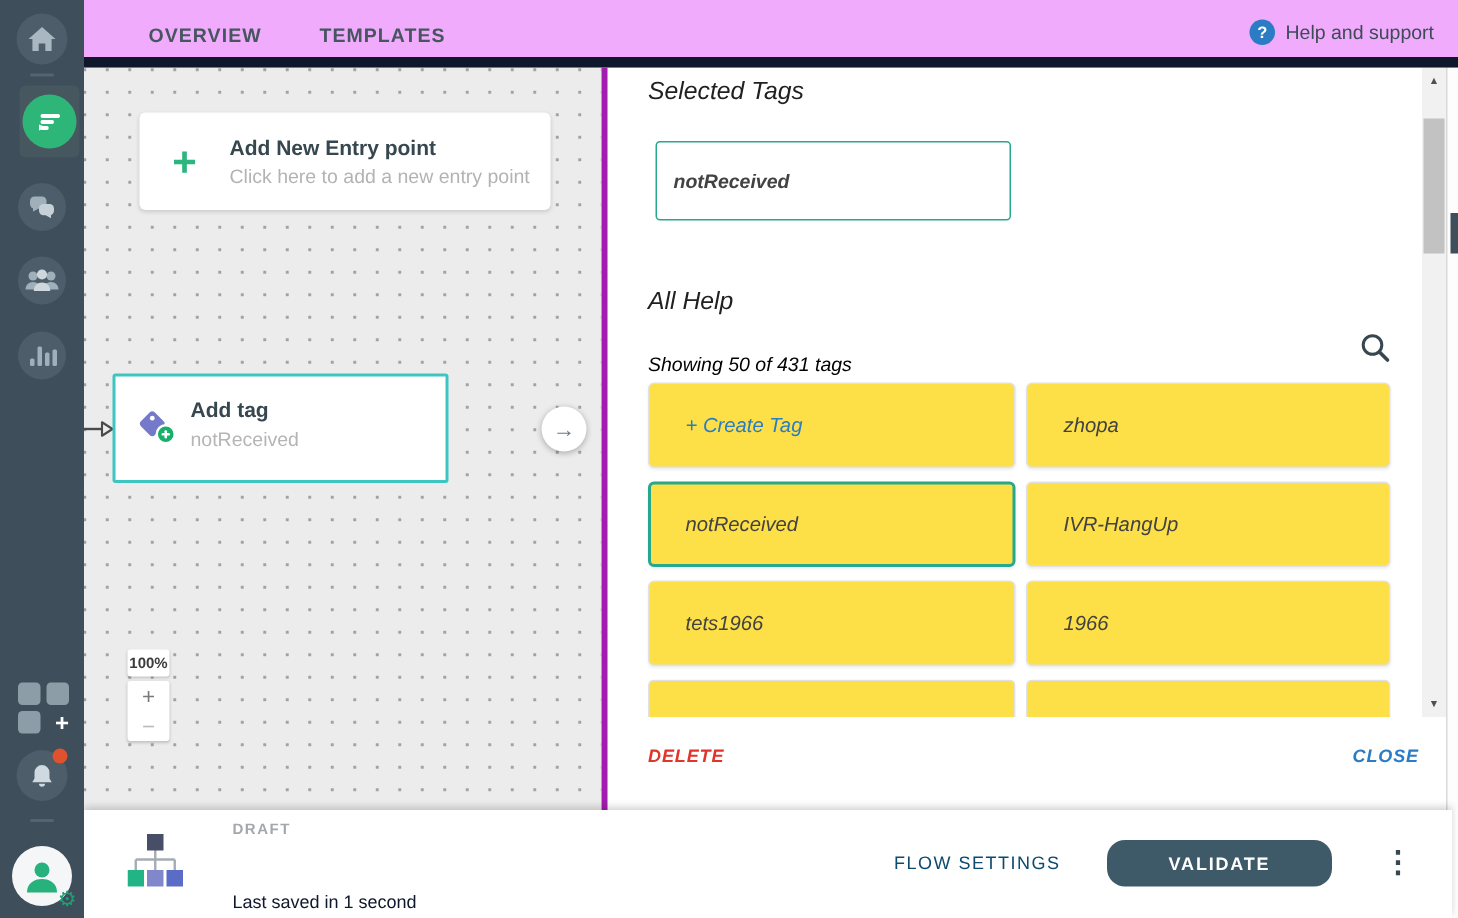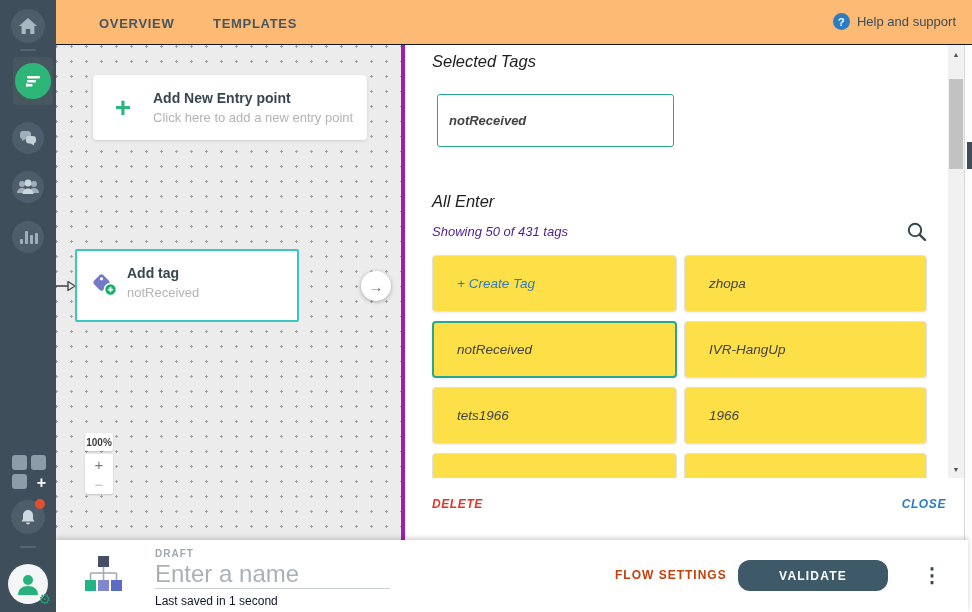--- a/index.html
+++ b/index.html
@@ -20,21 +20,21 @@
   .active-tile .green-circle { width:36px; height:36px; border-radius:50%; background:#2eb678; display:flex; align-items:center; justify-content:center; }
   .apps-grid { position:absolute; left:12px; top:455px; width:34px; height:34px; cursor:pointer; }
   .apps-grid .sq { position:absolute; width:15px; height:15px; border-radius:3px; background:#8d9da8; }
   .apps-grid .plus { position:absolute; right:0; bottom:-2px; color:#fff; font-size:16px; font-weight:bold; line-height:16px; }
   .bell-wrap { position:absolute; left:11px; top:500px; width:34px; height:34px; }
   .bell-dot { position:absolute; right:0px; top:-1px; width:10px; height:10px; border-radius:50%; background:#e0512e; }
   .avatar { position:absolute; left:8px; top:564px; width:40px; height:40px; border-radius:50%; background:#f4f6f7; display:flex; align-items:center; justify-content:center; cursor:pointer; }
   .avatar .gear { position:absolute; right:-3px; bottom:-2px; font-size:14px; color:#1f9e71; line-height:14px; }
 
   
-  .topbar { position:absolute; left:56px; top:0; width:916px; height:45px; background:#fdba74; border-bottom:1px solid #0f172a; z-index:20; }
+  .topbar { position:absolute; left:56px; top:0; width:916px; height:45px; background:#f0abfc; border-bottom:7px solid #0f172a; z-index:20; }
   .tab { position:absolute; top:16px; font-size:13px; font-weight:600; letter-spacing:0.7px; color:#46565f; cursor:pointer; }
   .tab-overview { left:43px; }
   .tab-templates { left:157px; }
   .help { position:absolute; right:16px; top:13px; display:flex; align-items:center; gap:7px; cursor:pointer; }
   .help-q { width:17px; height:17px; border-radius:50%; background:#2b7cc4; color:#fff; font-size:11px; font-weight:bold; display:flex; align-items:center; justify-content:center; }
   .help-label { font-size:13px; color:#3c4c57; }
 
   
   .canvas { position:absolute; left:56px; top:45px; width:345px; height:495px; background:#ececec;
     background-image: radial-gradient(circle, #a2a2a2 1px, transparent 1.3px);
@@ -61,21 +61,21 @@
   .zoom-in { color:#7a7a7a; }
   .zoom-out { color:#bcbcbc; }
 
   
   .panel { position:absolute; left:401px; top:45px; width:640px; height:495px; background:#fff; border-left:4px solid #a21caf;font-style:italic; }
   .panel-h { position:absolute; left:27px; font-size:16.5px; color:#212121; }
   .sel-title { top:7px; }
   .all-title { top:147px; }
   .sel-chip { position:absolute; left:32px; top:49px; width:237px; height:53px; border:1px solid #27a88c; border-radius:3px;
     background:#fff; display:flex; align-items:center; padding-left:11px; font-size:13px; font-weight:600; color:#424242; cursor:pointer; }
-  .showing { position:absolute; left:27px; top:179px; font-size:13px; color:#4c1d95; }
+  .showing { position:absolute; left:27px; top:190px; font-size:13px; color:#000000; }
   .search-btn { position:absolute; left:501px; top:176px; width:22px; height:22px; cursor:pointer; }
   .tag-grid { position:absolute; left:27px; top:210px; width:495px; }
   .cell { position:absolute; height:57px; background:#fde047; border:1px solid #e1e1e1; border-radius:4px;
     box-shadow:0 1px 2px rgba(0,0,0,0.07); display:flex; align-items:center; padding-left:24px;
     font-size:13.5px; color:#424242; cursor:pointer; }
   .c-left { left:0; width:245px; }
   .c-right { left:252px; width:243px; }
   .r0 { top:0; } .r1 { top:66px; } .r2 { top:132px; } .r3 { top:198px; }
   .cell--create { color:#2b7cc4; }
   .cell--selected { border:2px solid #27a88c; padding-left:23px; }
@@ -95,21 +95,21 @@
 
   
   .footer { position:absolute; left:56px; top:540px; width:912px; height:72px; background:#fff;
     box-shadow:0 -2px 5px rgba(0,0,0,0.18); z-index:25; }
   .flow-icon { position:absolute; left:29px; top:15px; }
   .draft { position:absolute; left:99px; top:8px; font-size:10px; font-weight:bold; letter-spacing:1px; color:#a2a8ad; }
   .name-input { position:absolute; left:99px; top:19px; width:235px; height:30px; border:none; border-bottom:1px solid #ccd2d6;
     font-family:"Liberation Sans", sans-serif; font-size:24px; color:#5b666d; background:transparent; outline:none; }
   .name-input::placeholder { color:#aab1b6; opacity:1; }
   .saved { position:absolute; left:99px; top:54px; font-size:12px; color:#0f172a; }
-  .flow-settings { position:absolute; left:559px; top:28px; font-size:12px; font-weight:bold; letter-spacing:1px; color:#c2410c; cursor:pointer; }
+  .flow-settings { position:absolute; left:540px; top:28px; font-size:12px; font-weight:normal; letter-spacing:1px; color:#0c4a6e; cursor:pointer; }
   .validate { position:absolute; left:682px; top:20px; width:150px; height:31px; background:#3e5a68; border:none; border-radius:12px;
     color:#fff; font-family:"Liberation Sans", sans-serif; font-size:12px; font-weight:bold; letter-spacing:1.2px; cursor:pointer; }
   .kebab { position:absolute; left:866px; top:21px; font-size:20px; font-weight:bold; color:#37474f; cursor:pointer; line-height:28px; }
 </style>
 </head>
 <body>
 
 <div id="app">
 
   <div class="sidebar">
@@ -233,21 +233,21 @@
       <div class="zoom-btn zoom-in">+</div>
       <div class="zoom-btn zoom-out">−</div>
     </div>
   </div>
 
   <div class="panel">
     <div class="panel-h sel-title">Selected Tags</div>
 
     <div class="sel-chip">notReceived</div>
 
-    <div class="panel-h all-title">All Enter</div>
+    <div class="panel-h all-title">All Help</div>
     <div class="showing">Showing 50 of 431 tags</div>
 
     <svg class="search-btn" viewBox="0 0 22 22">
       <circle cx="9" cy="9" r="6.2" fill="none" stroke="#37474f" stroke-width="2"></circle>
       <line x1="13.8" y1="13.8" x2="19" y2="19" stroke="#37474f" stroke-width="2.4" stroke-linecap="round"></line>
     </svg>
 
     <div class="tag-grid">
       <div class="cell c-left  r0 cell--create">+ Create Tag</div>
       <div class="cell c-right r0">zhopa</div>
@@ -284,20 +284,19 @@
       <line x1="5.5" y1="18" x2="31.5" y2="18" stroke="#a4adb3" stroke-width="1.6"></line>
       <line x1="5.5" y1="18" x2="5.5" y2="25" stroke="#a4adb3" stroke-width="1.6"></line>
       <line x1="18.5" y1="18" x2="18.5" y2="25" stroke="#a4adb3" stroke-width="1.6"></line>
       <line x1="31.5" y1="18" x2="31.5" y2="25" stroke="#a4adb3" stroke-width="1.6"></line>
       <rect x="13" y="1" width="11" height="11" fill="#474f66"></rect>
       <rect x="0" y="25" width="11" height="11" fill="#23b485"></rect>
       <rect x="13" y="25" width="11" height="11" fill="#8087ca"></rect>
       <rect x="26" y="25" width="11" height="11" fill="#5b6cc6"></rect>
     </svg>
     <div class="draft">DRAFT</div>
-    <input class="name-input" type="text" placeholder="Enter a name" style="">
     <div class="saved">Last saved in 1 second</div>
     <div class="flow-settings">FLOW SETTINGS</div>
     <button class="validate">VALIDATE</button>
     <div class="kebab">⋮</div>
   </div>
 
 </div>
 
 </body></html>

